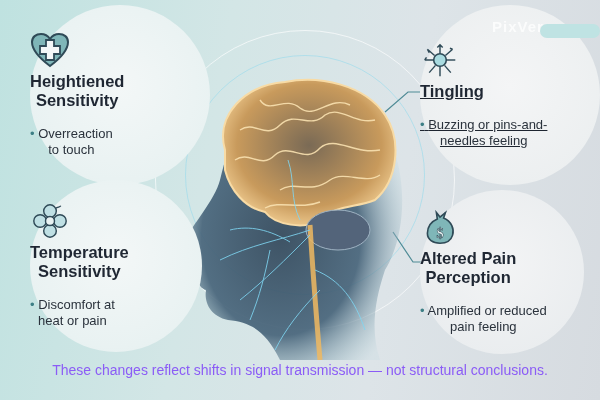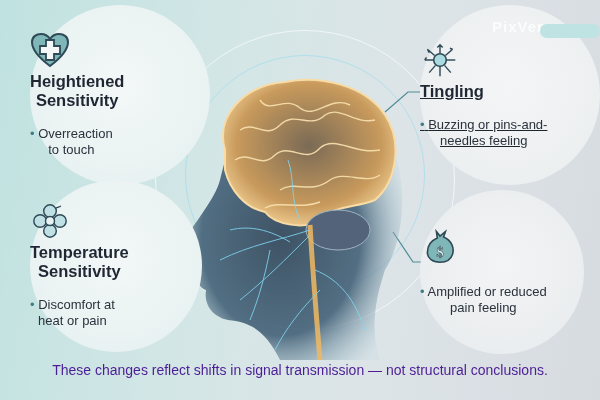--- a/index.html
+++ b/index.html
@@ -26,21 +26,21 @@
   .card.tr { left:420px; top:5px; background: radial-gradient(circle at 50% 45%, #f4f5f6 0%, #eceff0 75%, #e4e8ea 100%); text-decoration: underline; }
   .card.bl { left:30px; top:180px; width:172px; height:172px; }
   .card.br { left:420px; top:190px; width:164px; height:164px; background: radial-gradient(circle at 50% 45%, #f3f4f5 0%, #eaedef 75%, #e3e7ea 100%); }
   .card .icon { width:40px; height:36px; margin-bottom:4px; }
   .card .title { font-weight:bold; font-size:16.5px; line-height:19px; color:#1f2733; }
   .card .bullet { font-size:13px; line-height:16px; margin-top:16px; color:#2a323c; }
   .card .bullet .dot { color:#3d7f86; }
   .head { position:absolute; left:170px; top:30px; width:260px; height:330px; }
   .footer {
     position:absolute; left:0; right:0; top:362px; text-align:center;
-    font-size:14px; color:#4c1d95;
+    font-size:14px; color:#8b5cf6;
   }
   .watermark { position:absolute; left:492px; top:18px; font-weight:bold; font-size:15px; color:rgba(255,255,255,0.75); letter-spacing:1px; }
   .wm-bar { position:absolute; left:540px; top:24px; width:60px; height:14px; border-radius:7px; background:#bfe3e3; }
 </style>
 </head>
 <body>
 
 <div class="halo h1"></div>
 <div class="halo h2"></div>
 
@@ -130,19 +130,20 @@
   </svg>
   <div class="title"><span>Temperature</span><br><span>Sensitivity</span></div>
   <div class="bullet"><span class="dot">•</span> <span>Discomfort at</span><br><span>heat or pain</span></div>
 </div>
 
 <div class="card br">
   <svg class="icon" viewBox="0 0 40 40">
     <path d="M16,4 L20,9 L26,4 L24,10 C33,14 36,22 34,29 C32,36 26,38 20,38 C12,38 6,34 6,27 C6,20 10,14 17,11 Z" fill="#7fb6b8" stroke="#2f4a57" stroke-width="1.8"></path>
     <text x="20" y="32" text-anchor="middle" font-family="Liberation Serif, serif" font-size="16" font-weight="bold" fill="#e9f2f2" stroke="#2f4a57" stroke-width="0.6">$</text>
   </svg>
+  <div class="title"><span>Altered Pain</span><br><span>Perception</span></div>
   <div class="bullet"><span class="dot">•</span> <span>Amplified or reduced</span><br><span>pain feeling</span></div>
 </div>
 
 <div class="watermark">PixVer</div>
 <div class="wm-bar"></div>
 
 <div class="footer">These changes reflect shifts in signal transmission — not structural conclusions.</div>
 
 </body></html>

